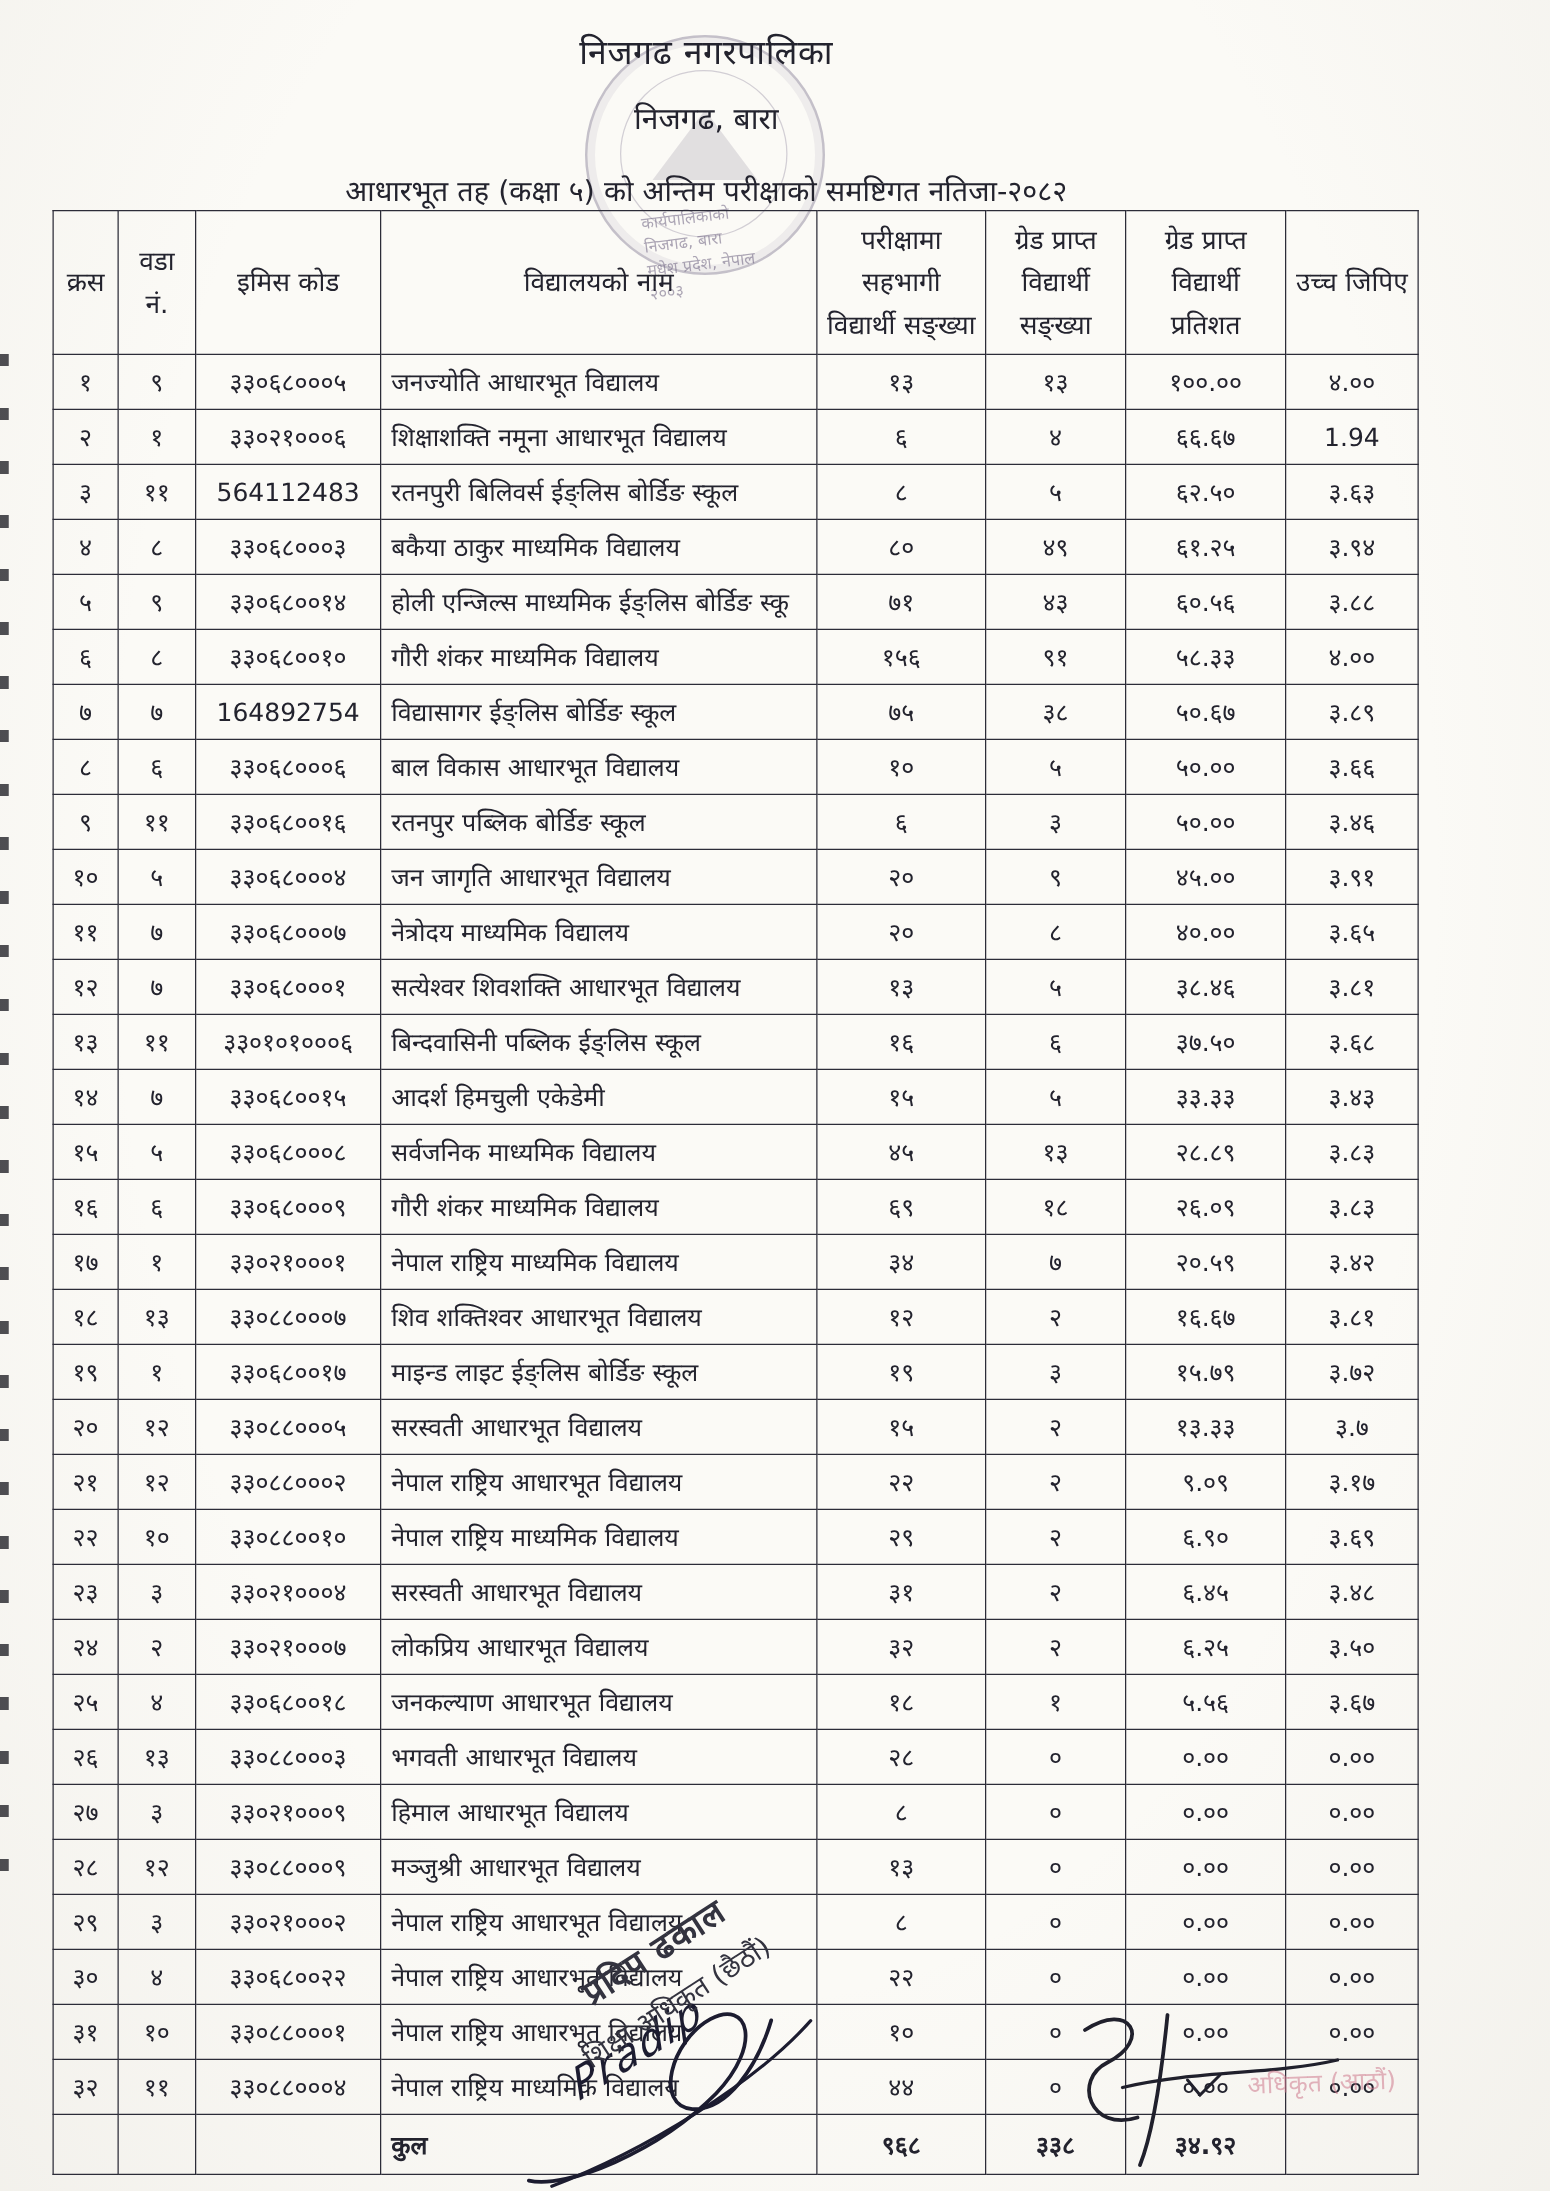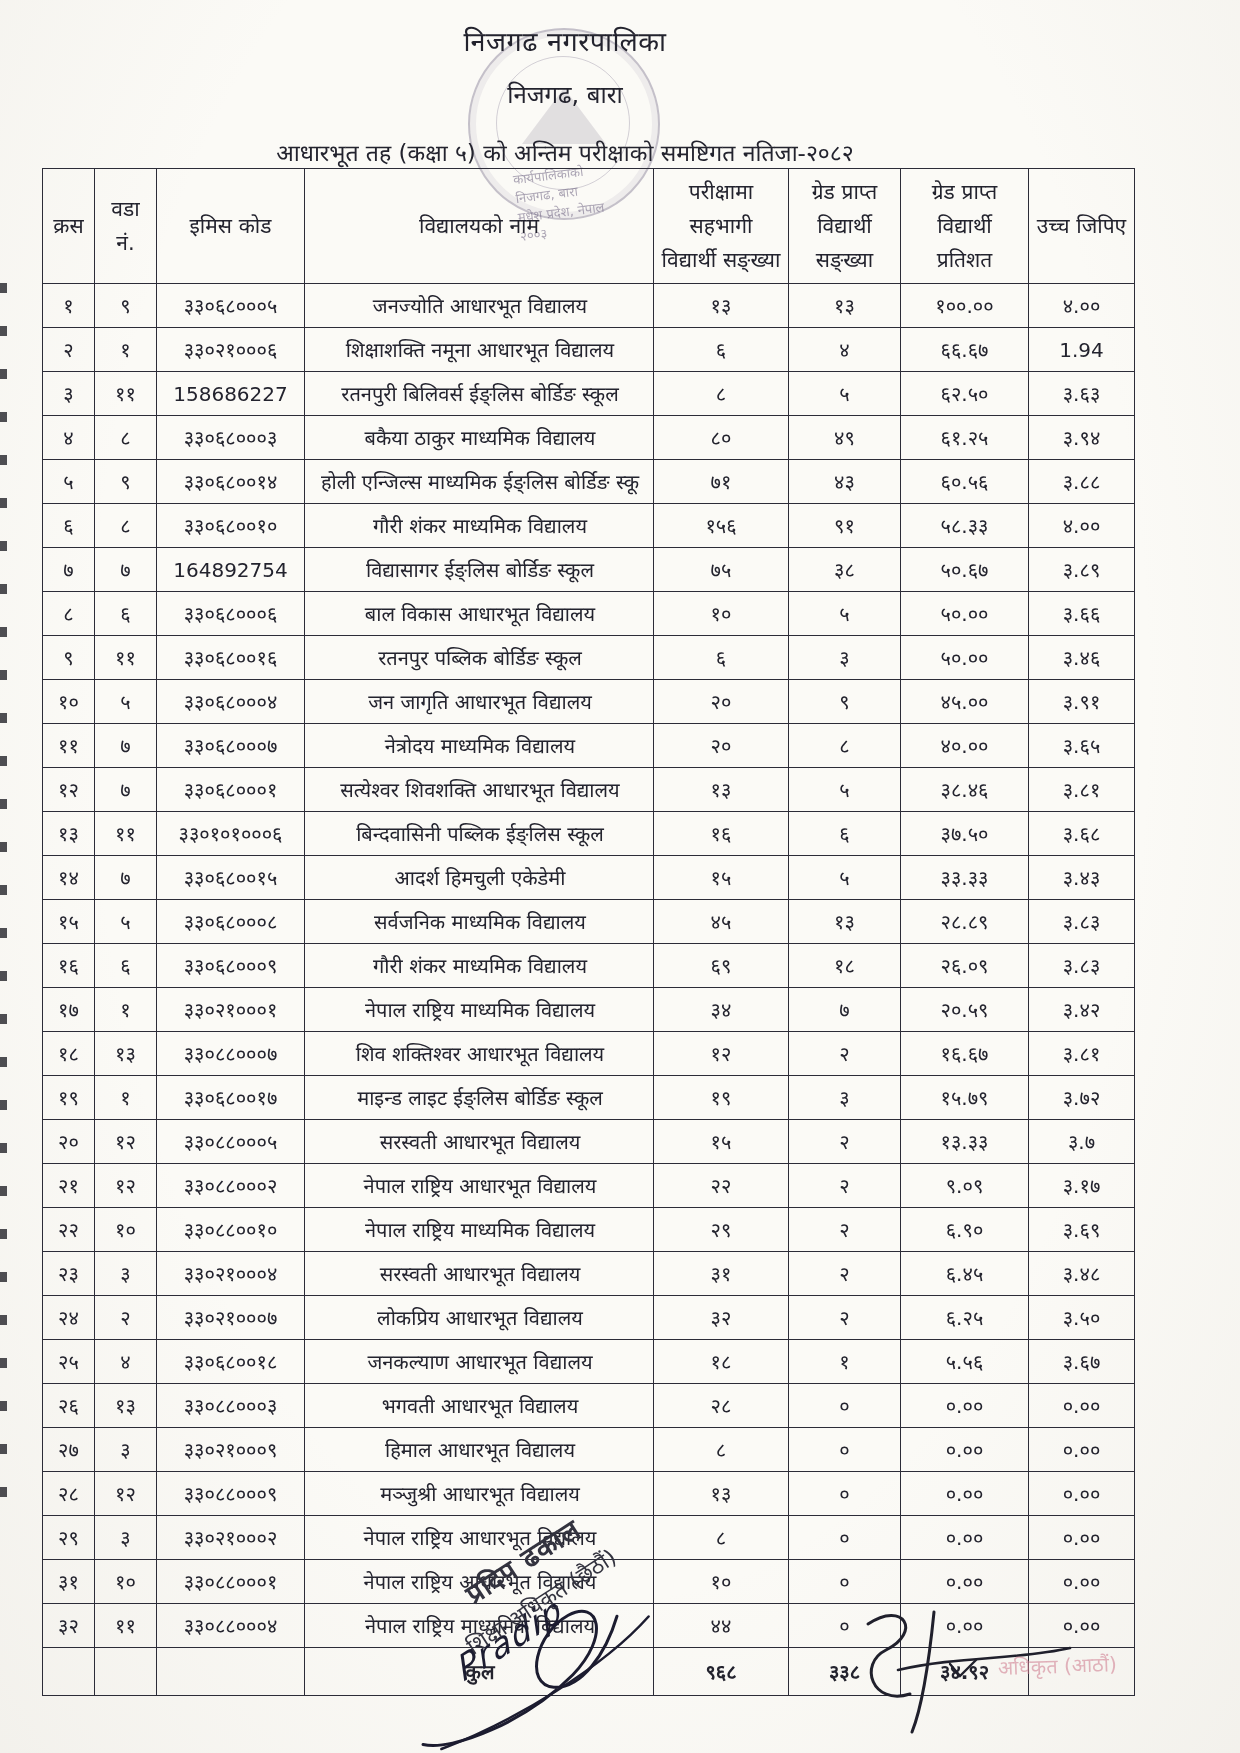--- a/index.html
+++ b/index.html
@@ -53,21 +53,21 @@
     width:1092px;
   }
   .sheet-table td,.sheet-table th{
     border:1.5px solid #2c2c38;
     font-weight:400;font-size:20px;
     padding:1px 6px;vertical-align:middle;
     overflow:hidden;
   }
   .sheet-table th{height:112px;font-size:21px;line-height:34px;text-align:center;}
   .sheet-table td{height:41px;text-align:center;}
-  .sheet-table td.name{text-align:center;white-space:nowrap;padding-left:8px;}
+  .sheet-table td.name{text-align:left;white-space:nowrap;padding-left:8px;}
   .sheet-table tr.total-row td{height:45px;font-weight:bold;}
   
   .sig{position:absolute;pointer-events:none;}
   .sig-pradip{left:390px;top:1588px;transform:rotate(-18deg);}
   .sig-pradip-word{
     position:absolute;left:70px;top:24px;font-size:34px;font-style:italic;
     transform:rotate(-14deg) skewX(-14deg);color:#1c1c30;letter-spacing:2px;
   }
   .stamp-dhakal{
     left:500px;top:1568px;transform:rotate(-33deg);transform-origin:left bottom;
@@ -143,21 +143,21 @@
         <td>३३०२१०००६</td>
         <td class="name">शिक्षाशक्ति नमूना आधारभूत विद्यालय</td>
         <td>६</td>
         <td>४</td>
         <td>६६.६७</td>
         <td>1.94</td>
       </tr>
       <tr>
         <td>३</td>
         <td>११</td>
-        <td>158686227</td>
+        <td>564112483</td>
         <td class="name">रतनपुरी बिलिवर्स ईङ्लिस बोर्डिङ स्कूल</td>
         <td>८</td>
         <td>५</td>
         <td>६२.५०</td>
         <td>३.६३</td>
       </tr>
       <tr>
         <td>४</td>
         <td>८</td>
         <td>३३०६८०००३</td>
@@ -406,20 +406,30 @@
         <td>०</td>
         <td>०.००</td>
         <td>०.००</td>
       </tr>
       <tr>
         <td>२९</td>
         <td>३</td>
         <td>३३०२१०००२</td>
         <td class="name">नेपाल राष्ट्रिय आधारभूत विद्यालय</td>
         <td>८</td>
+        <td>०</td>
+        <td>०.००</td>
+        <td>०.००</td>
+      </tr>
+      <tr>
+        <td>३०</td>
+        <td>४</td>
+        <td>३३०६८००२२</td>
+        <td class="name">नेपाल राष्ट्रिय आधारभूत विद्यालय</td>
+        <td>२२</td>
         <td>०</td>
         <td>०.००</td>
         <td>०.००</td>
       </tr>
       <tr>
         <td>३१</td>
         <td>१०</td>
         <td>३३०८८०००१</td>
         <td class="name">नेपाल राष्ट्रिय आधारभूत विद्यालय</td>
         <td>१०</td>

